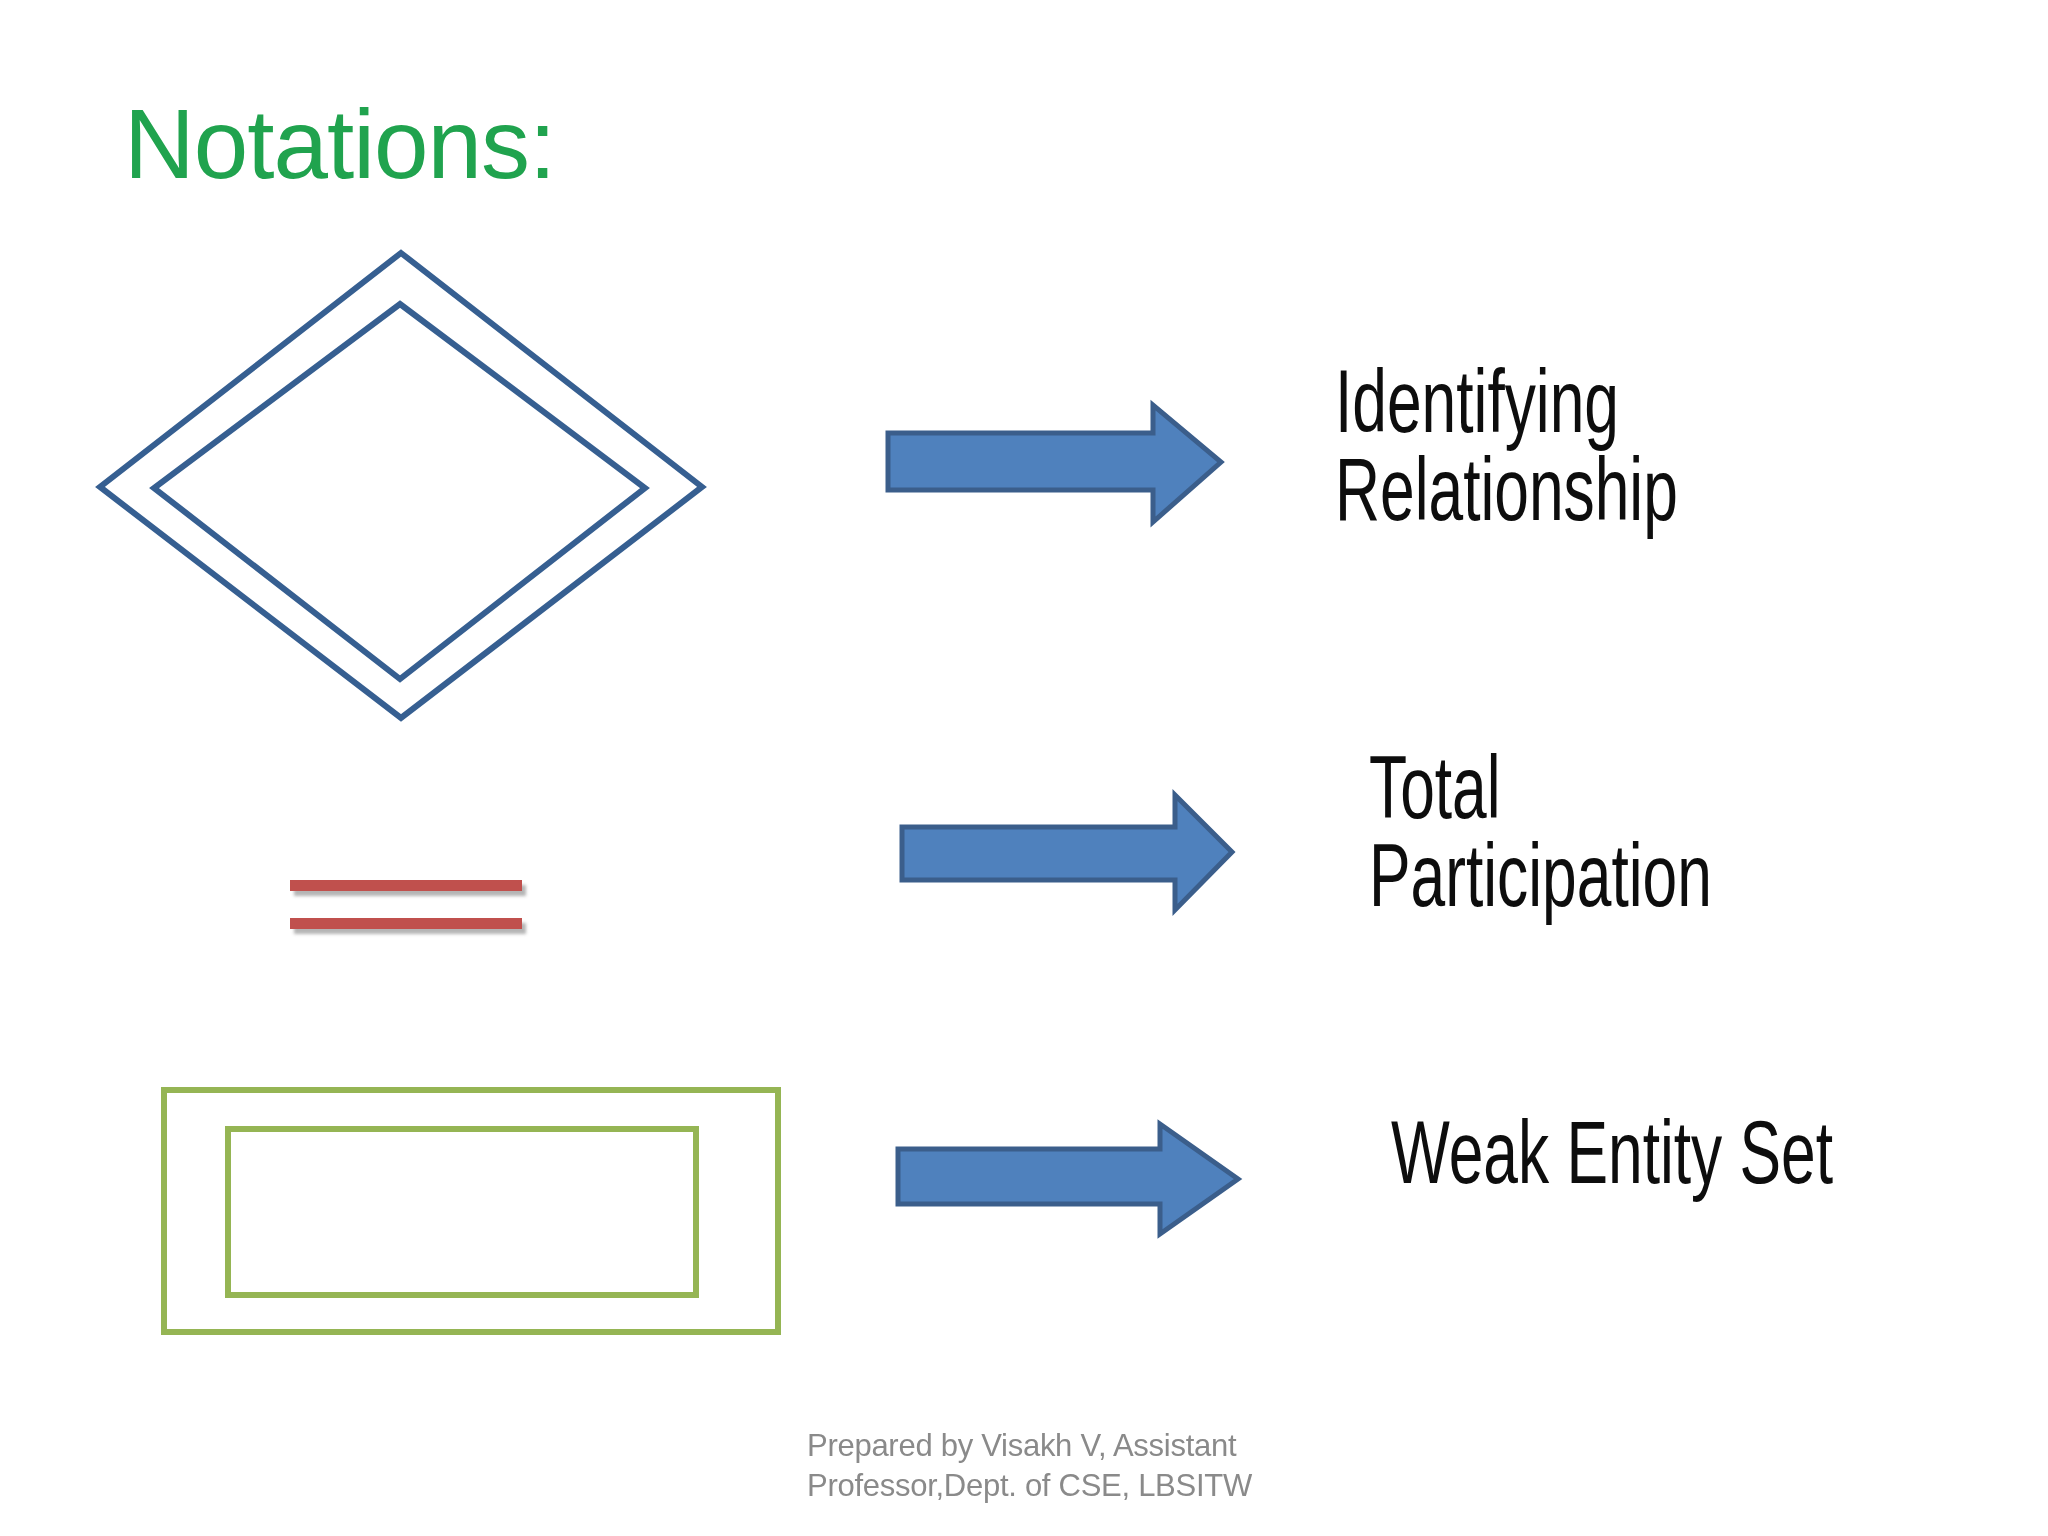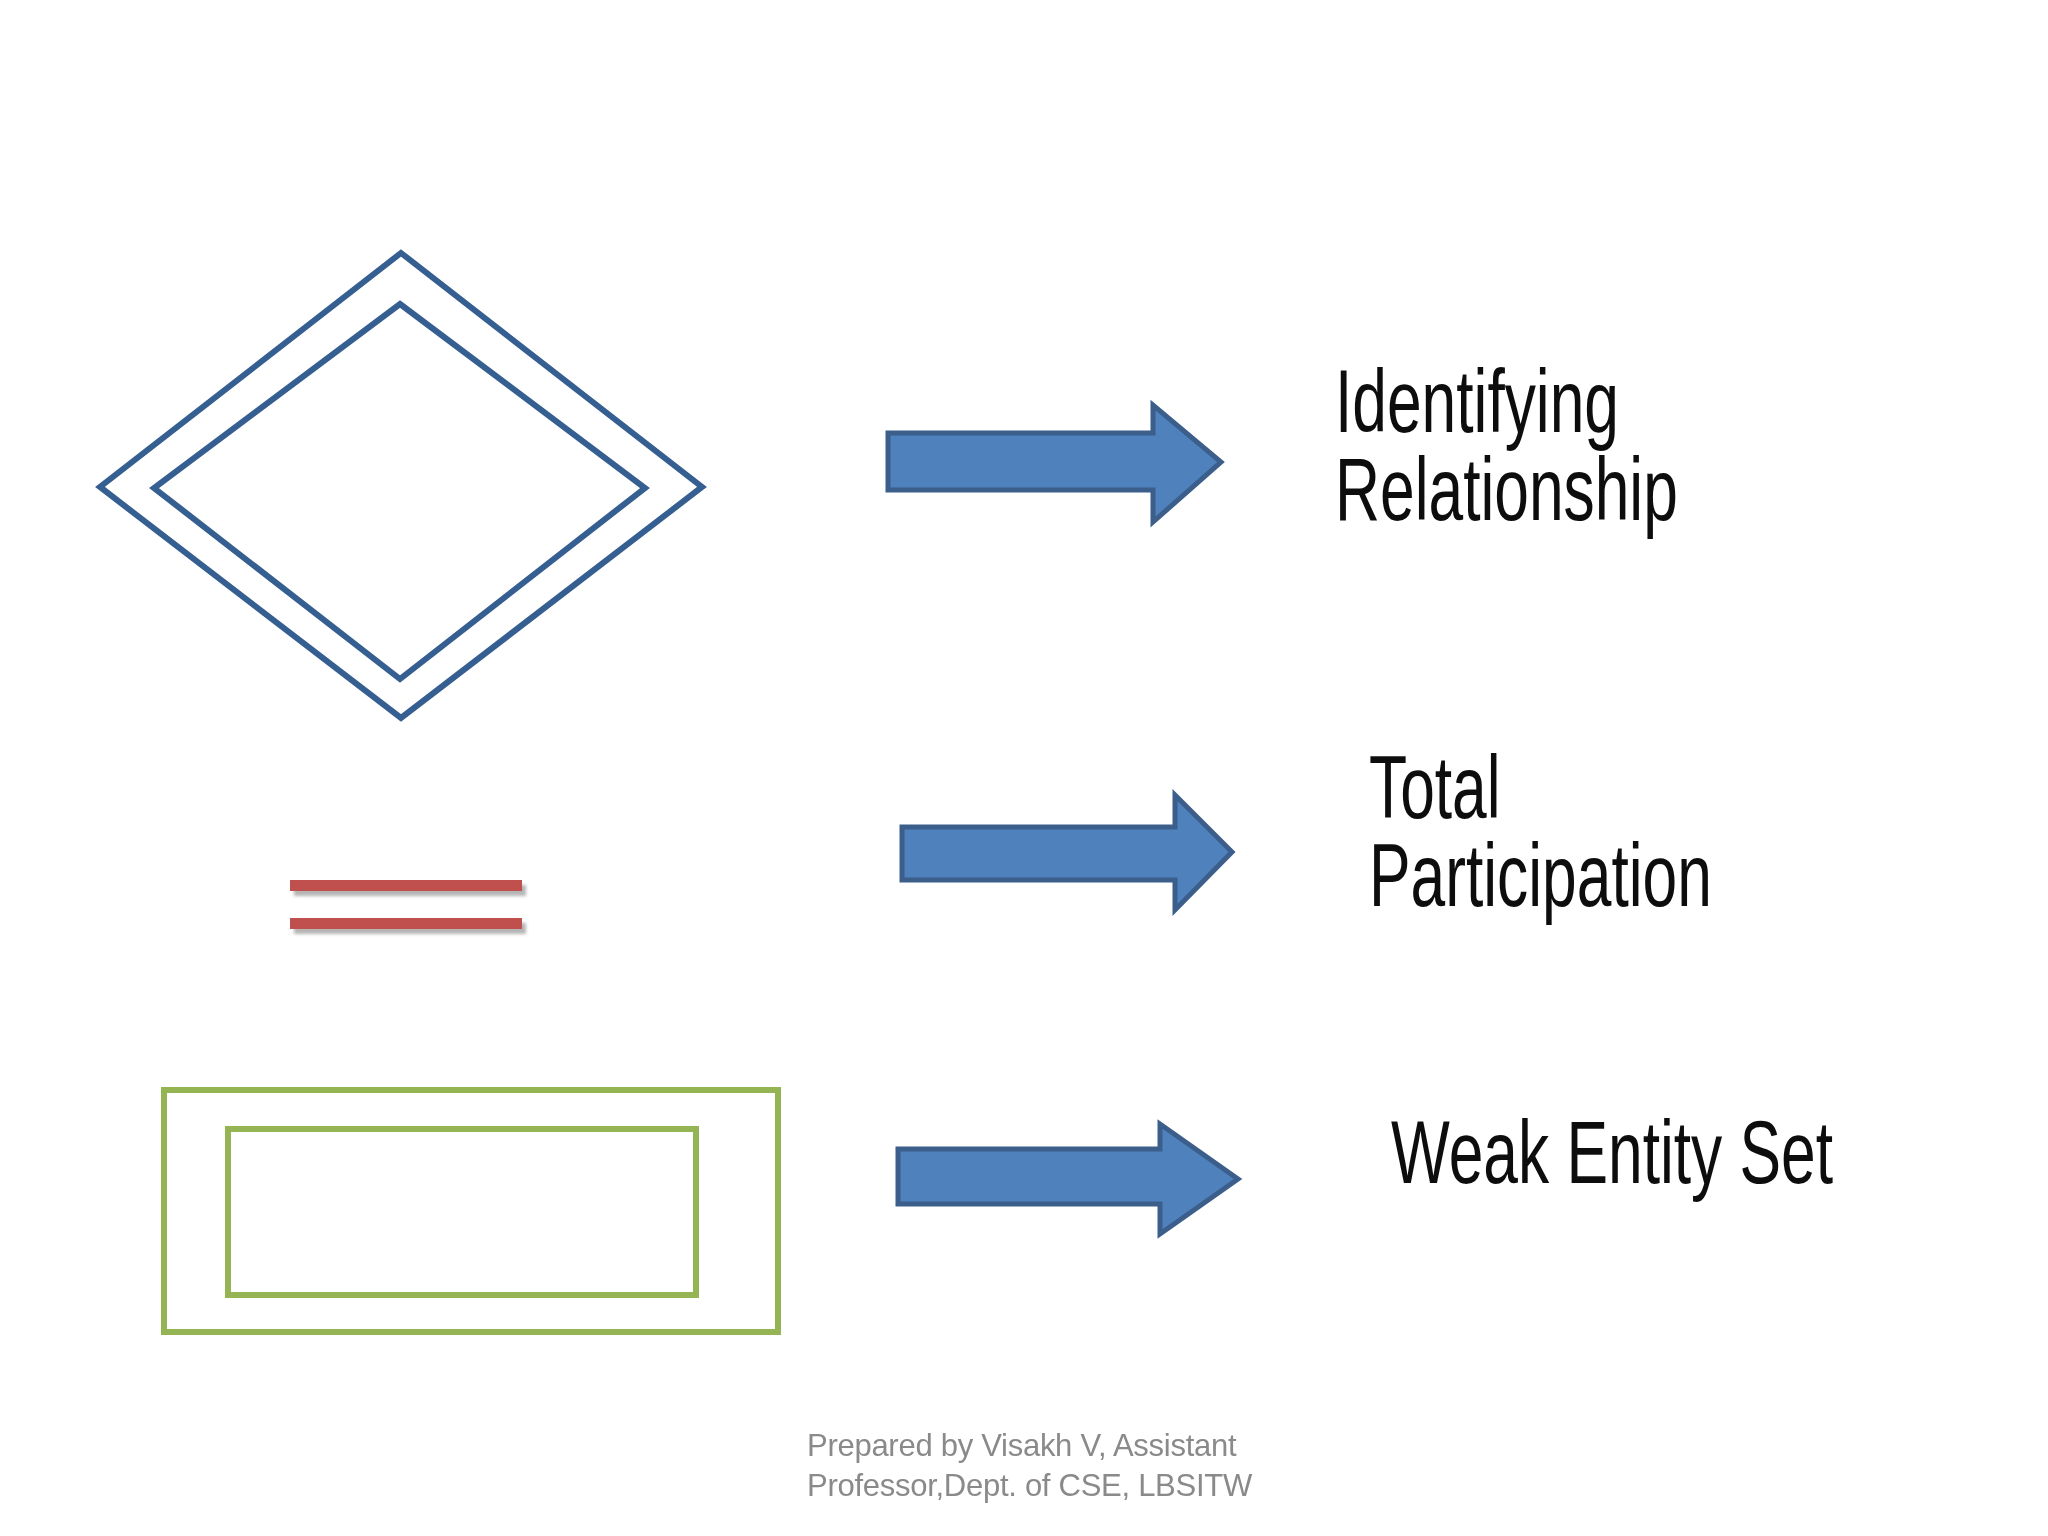--- a/index.html
+++ b/index.html
@@ -98,20 +98,21 @@
     transform: scaleX(0.97);
     transform-origin: left top;
     white-space: nowrap;
   }
 </style>
 </head>
 <body>
 
 <div class="stage">
 
+  <h1 class="title">Notations:</h1>
 
   <svg class="shapes" viewBox="0 0 2048 1536">
 
     <g>
       <polygon class="diamond" points="401,253 702,487 401,718 100,487"></polygon>
       <polygon class="diamond" points="400,304 645,488 400,679 154,488"></polygon>
     </g>
 
     <polygon class="arrow" points="888,433 1153,433 1153,405 1221,462 1153,522 1153,490 888,490"></polygon>
 

